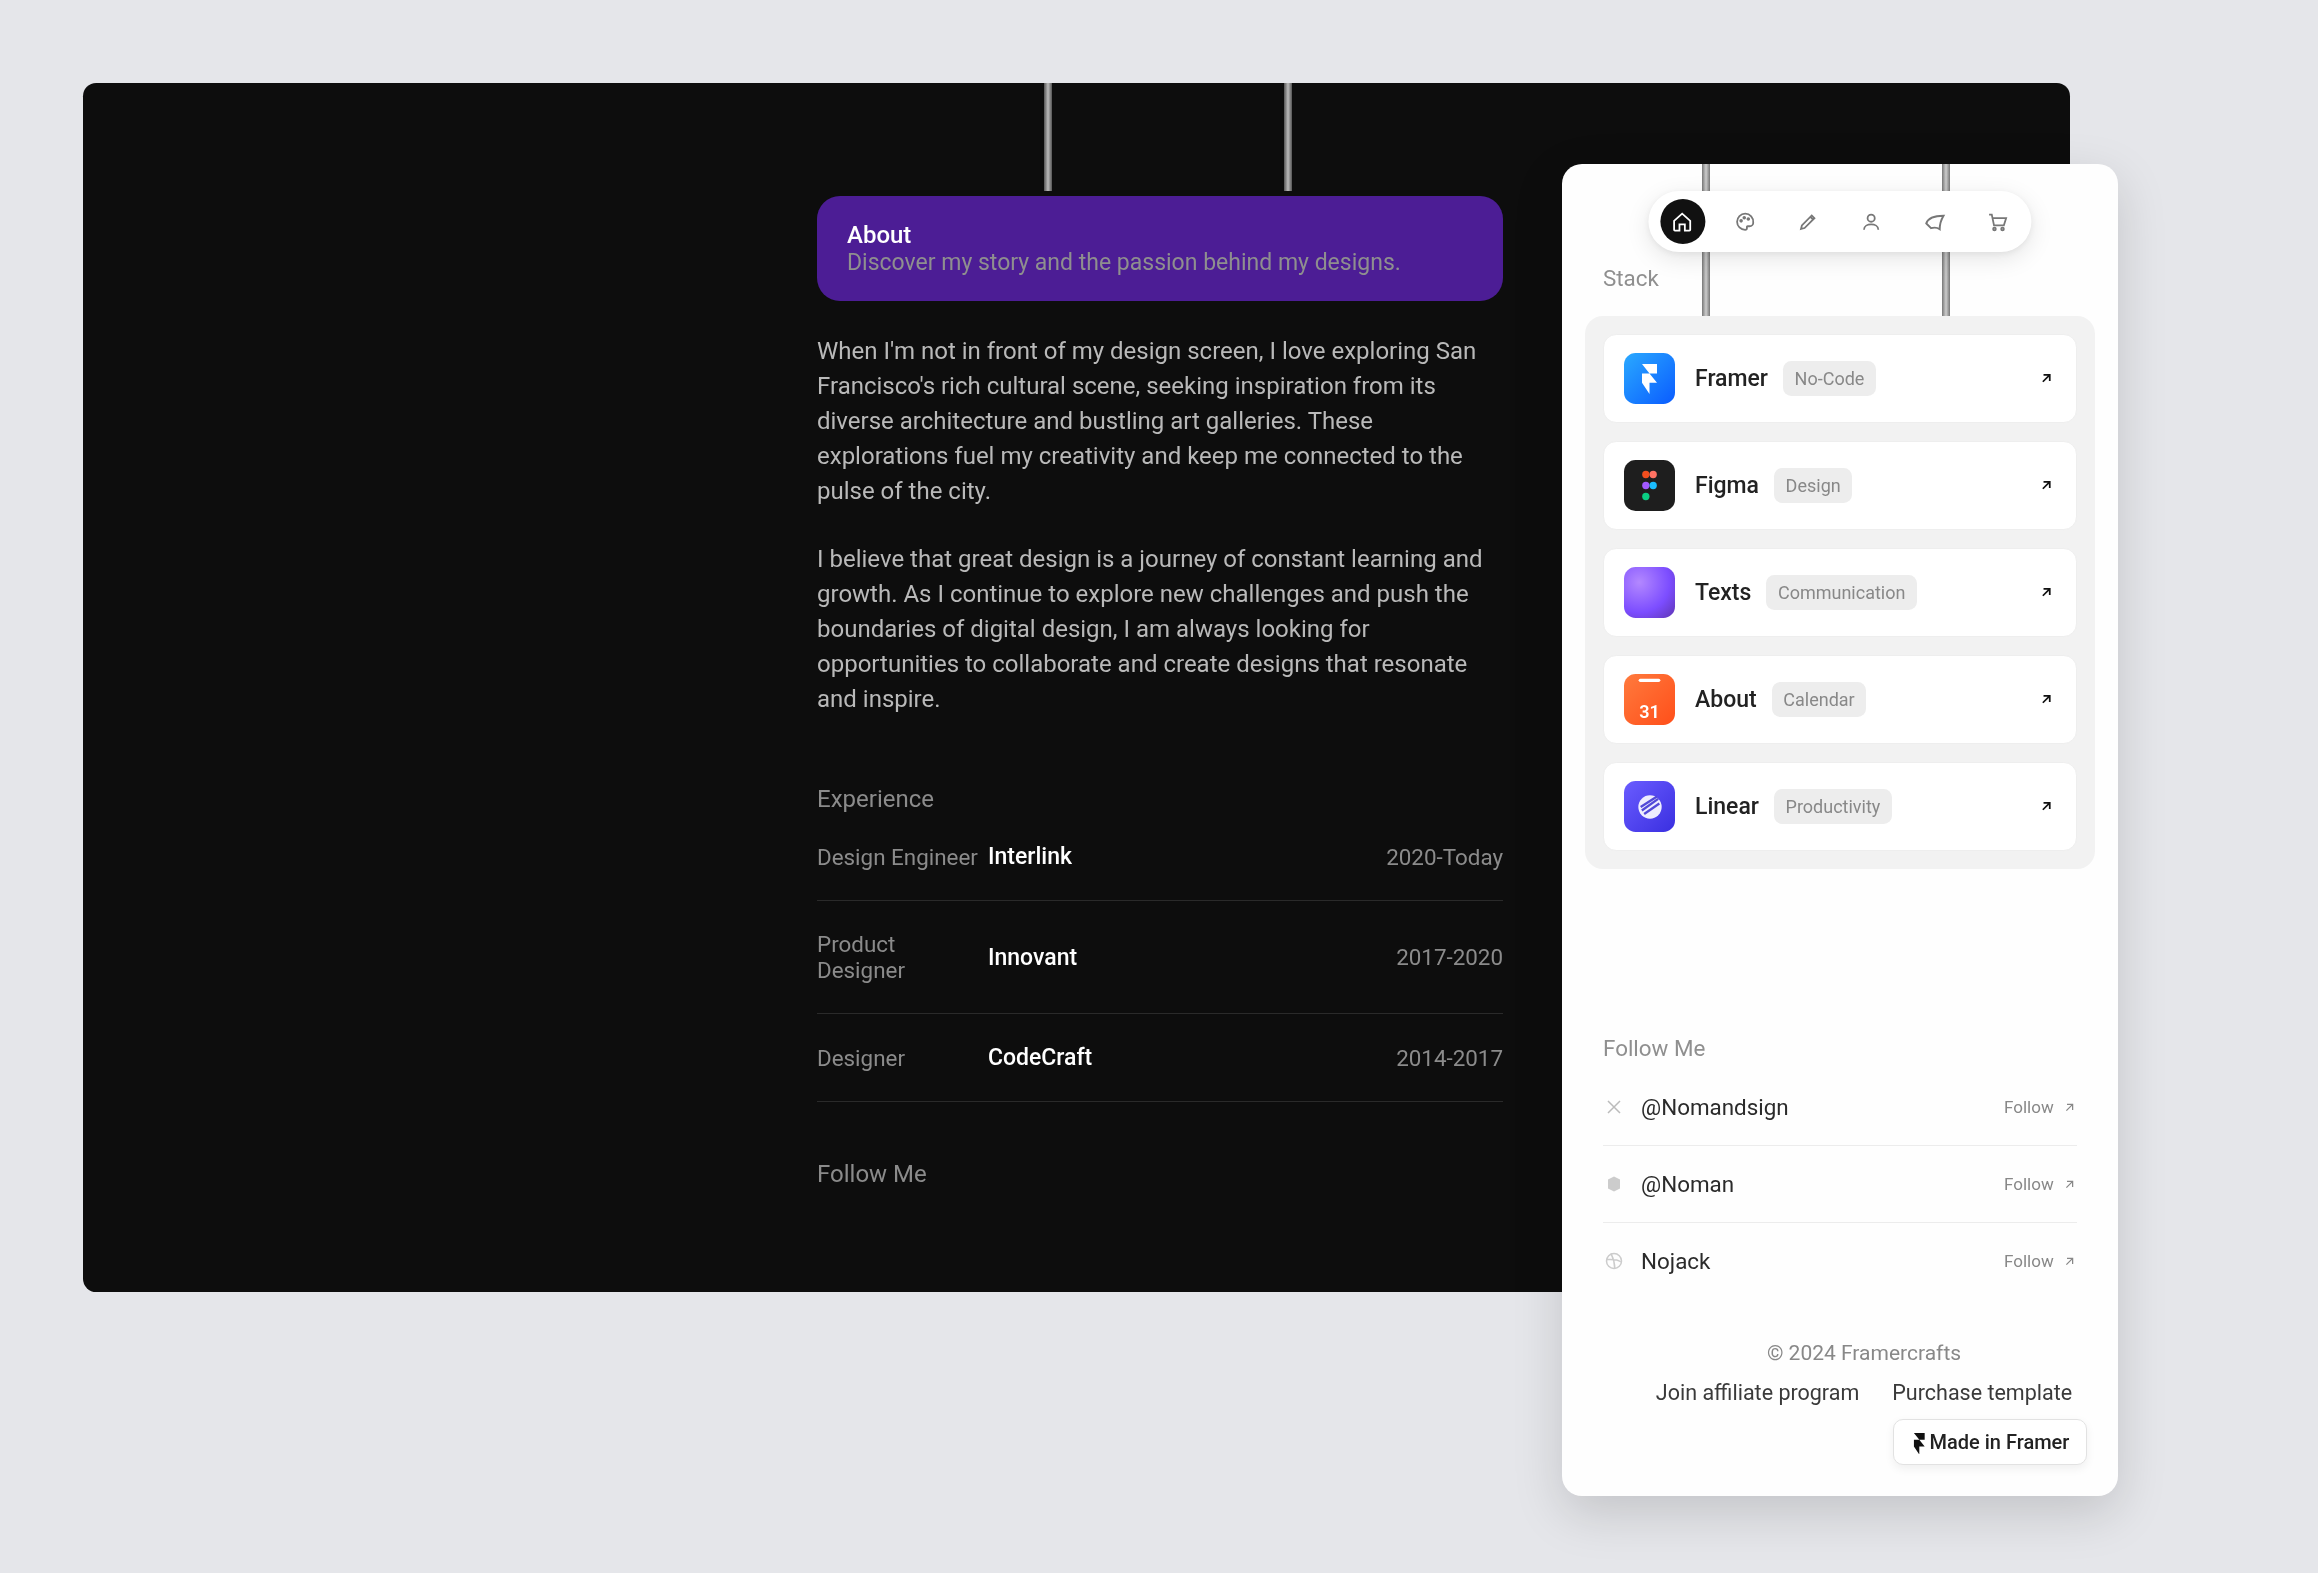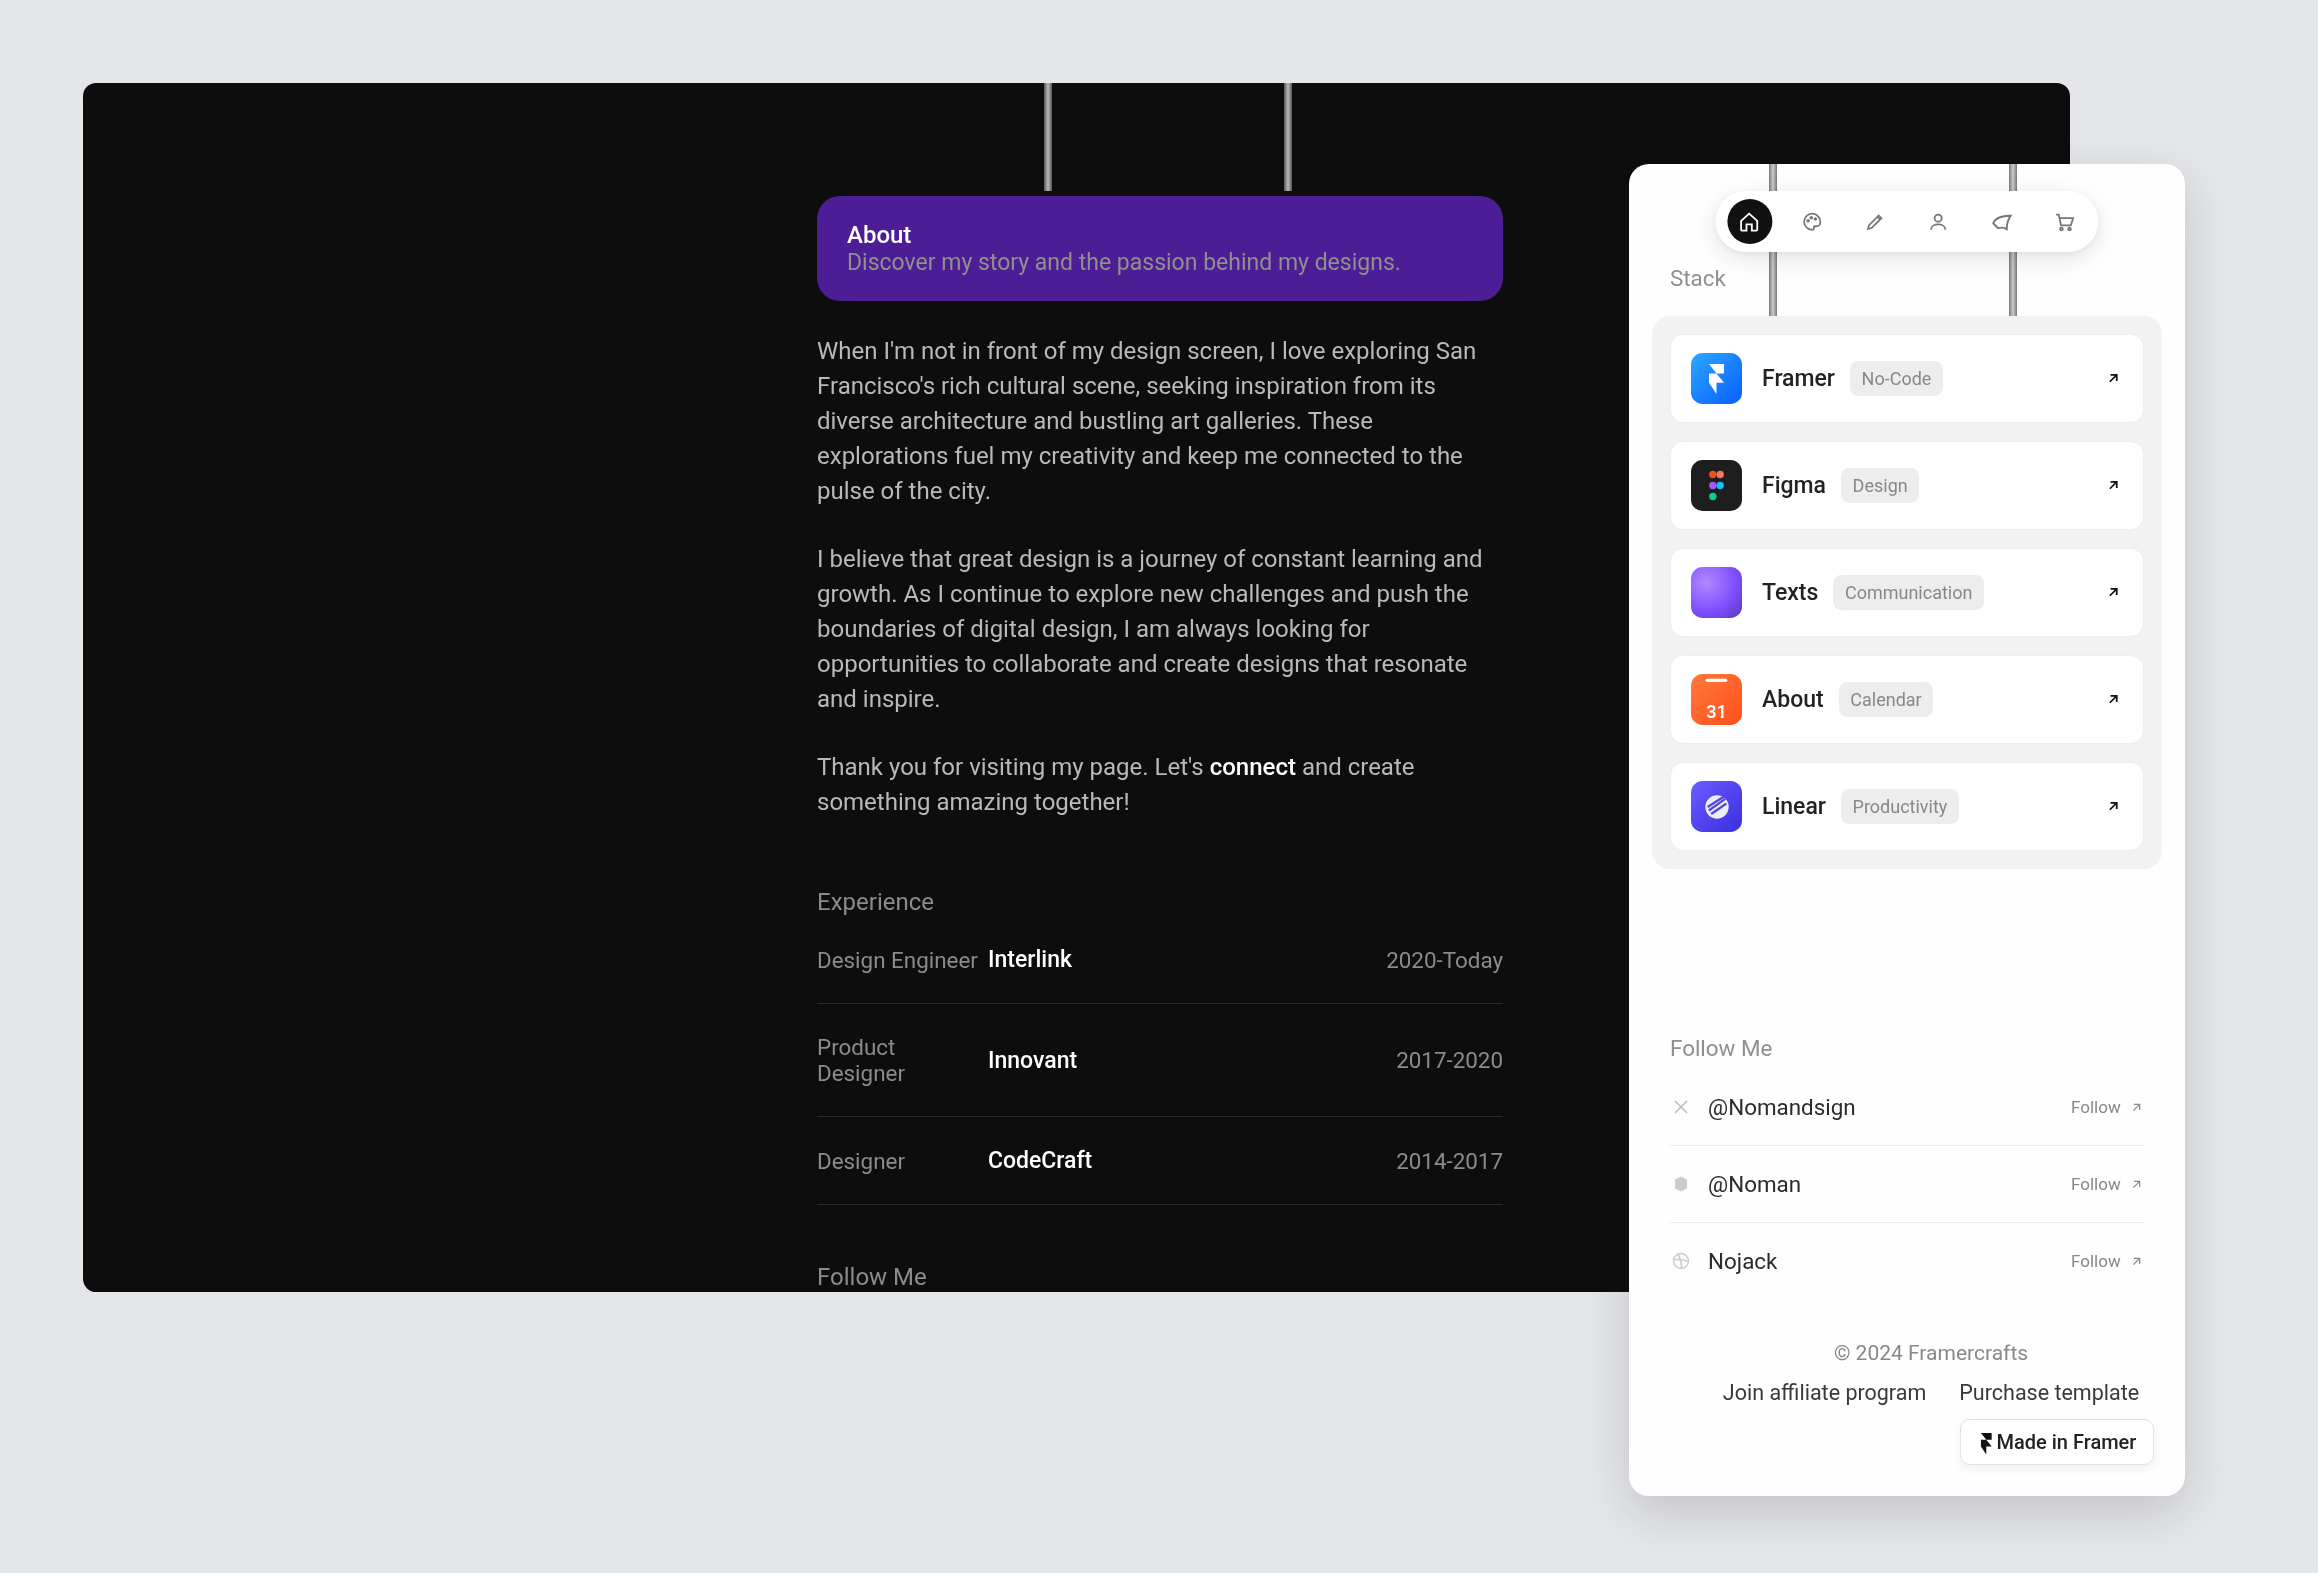--- a/index.html
+++ b/index.html
@@ -101,21 +101,21 @@
   }
   .exp-years {
     margin-left: auto;
     color: #8b8b8b;
     font-size: 22.4px;
   }
 
   
   .light-panel {
     position: absolute;
-    left: 1629px;
+    left: 1562px;
     top: 164px;
     width: 556px;
     height: 1332px;
     background: #fefefe;
     border-radius: 20px;
     overflow: hidden;
     box-shadow: 0 16.6px 50px rgba(0,0,0,0.15);
   }
   .light-bg-lines {
     position: absolute;
@@ -315,23 +315,20 @@
 
   <div class="dark-content">
 
     <div class="about-card">
       <div class="about-title">About</div>
       <div class="about-sub">Discover my story and the passion behind my designs.</div>
     </div>
 
     <div class="para">When I'm not in front of my design screen, I love exploring San Francisco's rich cultural scene, seeking inspiration from its diverse architecture and bustling art galleries. These explorations fuel my creativity and keep me connected to the pulse of the city.</div>
     <div class="para">I believe that great design is a journey of constant learning and growth. As I continue to explore new challenges and push the boundaries of digital design, I am always looking for opportunities to collaborate and create designs that resonate and inspire.</div>
-    <div class="para">
-      <span>Thank you for visiting my page. Let's </span><a class="connect">connect</a><span> and create something amazing together!</span>
-    </div>
 
     <div class="section-title">Experience</div>
 
     <div class="exp-row">
       <div class="exp-role">Design Engineer</div>
       <div class="exp-company">Interlink</div>
       <div class="exp-years">2020-Today</div>
     </div>
     <div class="exp-row">
       <div class="exp-role">Product Designer</div>

